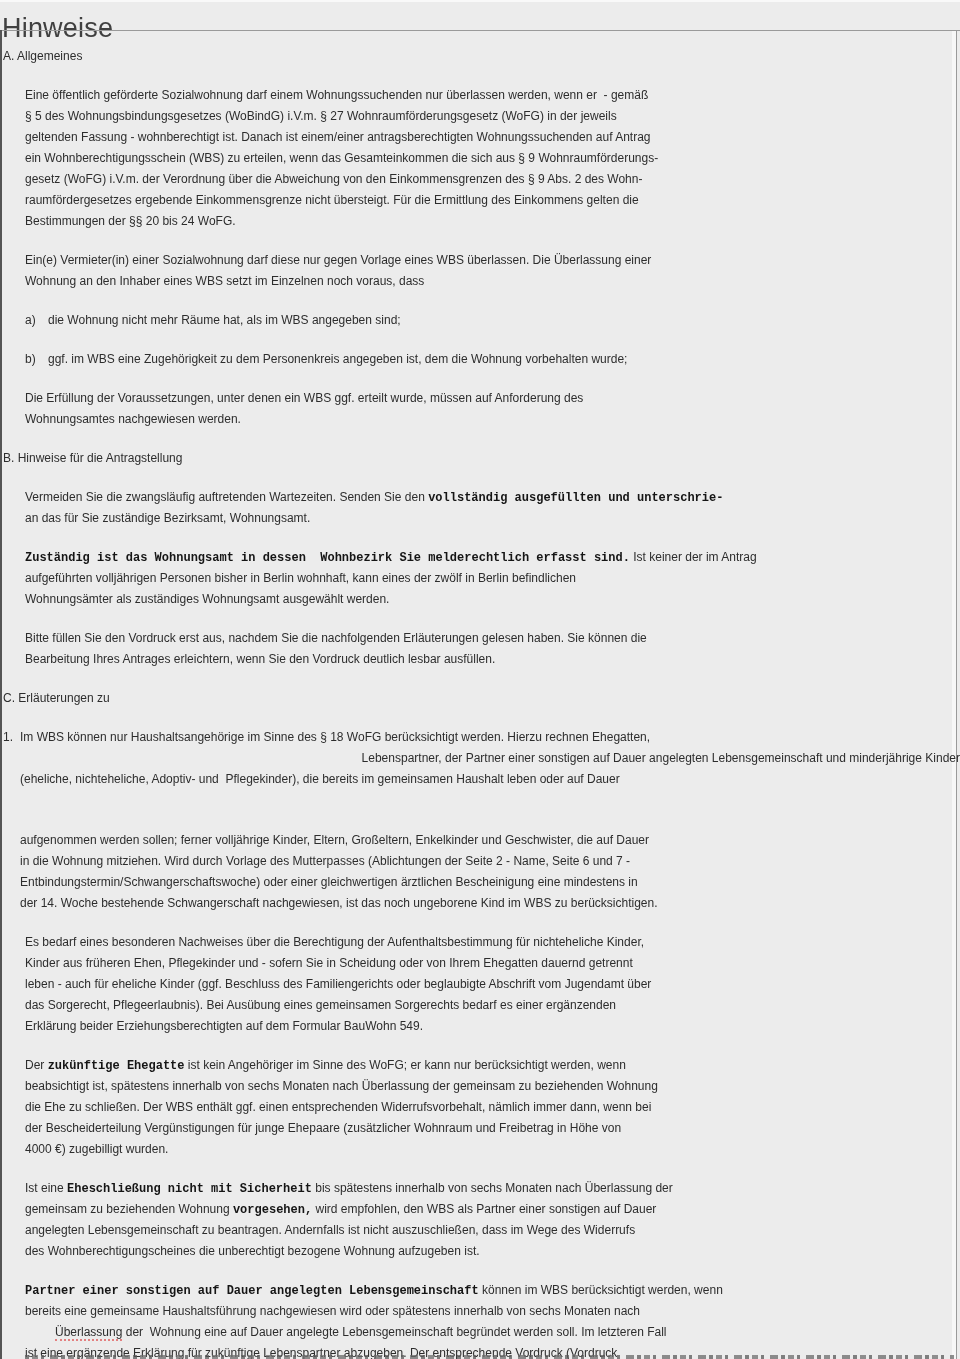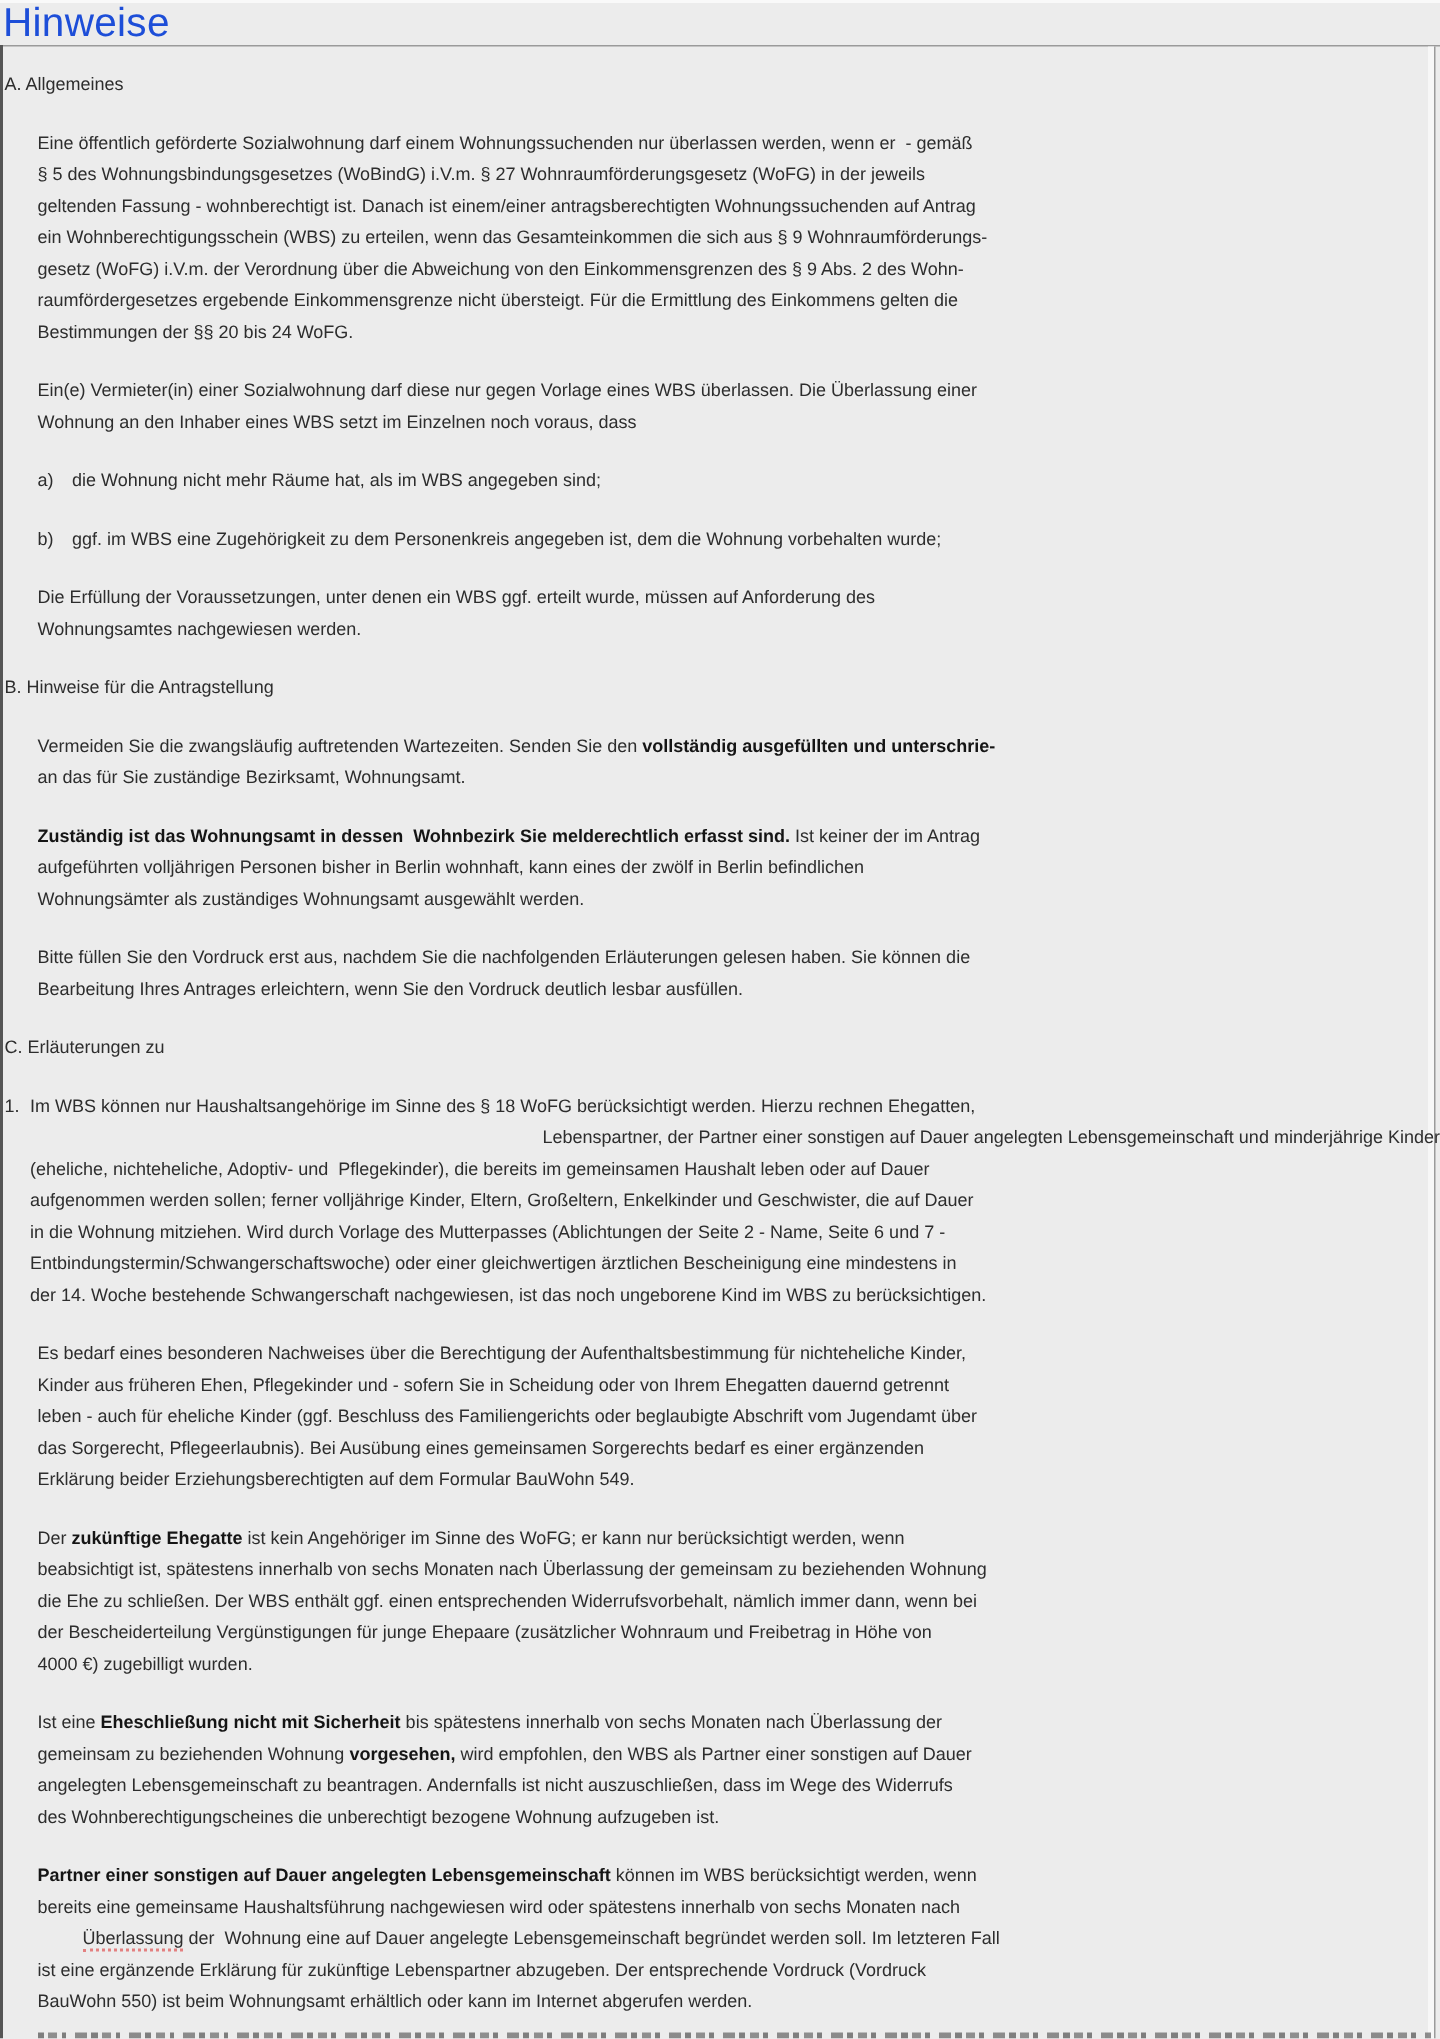--- a/index.html
+++ b/index.html
@@ -6,40 +6,40 @@
   body{
     width:960px;height:1359px;
     background:#ececec;
     overflow:hidden;
     position:relative;
     font-family:"Liberation Sans","DejaVu Sans",sans-serif;
     color:#2d2d2d;
   }
   .top-strip{position:absolute;top:0;left:0;right:0;height:2px;background:#f9f9f9;}
   .title{
-    position:absolute;top:1px;left:2px;
-    font-size:27px;line-height:28px;font-weight:400;color:#1d4ed8;
+    position:absolute;top:14px;left:2px;
+    font-size:27px;line-height:28px;font-weight:400;color:#404040;
     letter-spacing:0.2px;
   }
   .rule{position:absolute;top:30px;left:0;right:0;height:1px;background:#9a9a9a;}
   .frame-left{position:absolute;top:30px;bottom:0;left:0;width:2px;background:#555;}
   .frame-white{position:absolute;top:31px;bottom:0;right:4px;width:4px;background:#f7f7f7;}
   .frame-right{position:absolute;top:31px;bottom:0;right:3px;width:1px;background:#9a9a9a;}
   .doc{
     position:absolute;top:30px;left:3px;right:0;
   }
   .block{margin-top:18px;}
   .block.heading.first{margin-top:16px;}
   .block.para,.block.item-ab{margin-left:22px;}
   .ln{
     white-space:pre;
     height:21px;line-height:21px;
     font-size:12px;
   }
-  .ln b{font-weight:700;color:#151515;}
+  .ln b{font-weight:700;color:#151515;font-family:Liberation Mono, monospace;}
   .lbl{display:inline-block;}
   .misspell{border-bottom:2px dotted rgba(220,40,40,0.55);margin-left:30px;}
   .clipped-row{
     position:absolute;bottom:0;left:25px;right:6px;height:4px;
     background:repeating-linear-gradient(90deg,
       #5a5a5a 0 4px, transparent 4px 7px,
       #6e6e6e 7px 13px, transparent 13px 16px,
       #585858 16px 19px, transparent 19px 25px,
       #6a6a6a 25px 33px, transparent 33px 36px);
     opacity:.75;
@@ -100,21 +100,21 @@
       <div class="ln"><span>Bitte füllen Sie den Vordruck erst aus, nachdem Sie die nachfolgenden Erläuterungen gelesen haben. Sie können die</span></div>
       <div class="ln"><span>Bearbeitung Ihres Antrages erleichtern, wenn Sie den Vordruck deutlich lesbar ausfüllen.</span></div>
     </div>
     <div class="block heading">
       <div class="ln"><span>C. Erläuterungen zu</span></div>
     </div>
     <div class="block item-num">
       <div class="ln"><span class="lbl" style="width: 17px;">1.</span><span>Im WBS können nur Haushaltsangehörige im Sinne des § 18 WoFG berücksichtigt werden. Hierzu rechnen Ehegatten,</span></div>
       <div class="ln" style="padding-left: 17px; text-align: right;"><span>Lebenspartner, der Partner einer sonstigen auf Dauer angelegten Lebensgemeinschaft und minderjährige Kinder</span></div>
       <div class="ln" style="padding-left: 17px;"><span>(eheliche, nichteheliche, Adoptiv- und  Pflegekinder), die bereits im gemeinsamen Haushalt leben oder auf Dauer</span></div>
-      <div class="ln" style="padding-left: 17px;"><span>aufgenommen werden sollen; ferner volljährige Kinder, Eltern, Großeltern, Enkelkinder und Geschwister, die auf Dauer</span></div>
+      <div class="ln" style="padding-left: 17px; margin-top: 40px;"><span>aufgenommen werden sollen; ferner volljährige Kinder, Eltern, Großeltern, Enkelkinder und Geschwister, die auf Dauer</span></div>
       <div class="ln" style="padding-left: 17px;"><span>in die Wohnung mitziehen. Wird durch Vorlage des Mutterpasses (Ablichtungen der Seite 2 - Name, Seite 6 und 7 -</span></div>
       <div class="ln" style="padding-left: 17px;"><span>Entbindungstermin/Schwangerschaftswoche) oder einer gleichwertigen ärztlichen Bescheinigung eine mindestens in</span></div>
       <div class="ln" style="padding-left: 17px;"><span>der 14. Woche bestehende Schwangerschaft nachgewiesen, ist das noch ungeborene Kind im WBS zu berücksichtigen.</span></div>
     </div>
     <div class="block para">
       <div class="ln"><span>Es bedarf eines besonderen Nachweises über die Berechtigung der Aufenthaltsbestimmung für nichteheliche Kinder,</span></div>
       <div class="ln"><span>Kinder aus früheren Ehen, Pflegekinder und - sofern Sie in Scheidung oder von Ihrem Ehegatten dauernd getrennt</span></div>
       <div class="ln"><span>leben - auch für eheliche Kinder (ggf. Beschluss des Familiengerichts oder beglaubigte Abschrift vom Jugendamt über</span></div>
       <div class="ln"><span>das Sorgerecht, Pflegeerlaubnis). Bei Ausübung eines gemeinsamen Sorgerechts bedarf es einer ergänzenden</span></div>
       <div class="ln"><span>Erklärung beider Erziehungsberechtigten auf dem Formular BauWohn 549.</span></div>

